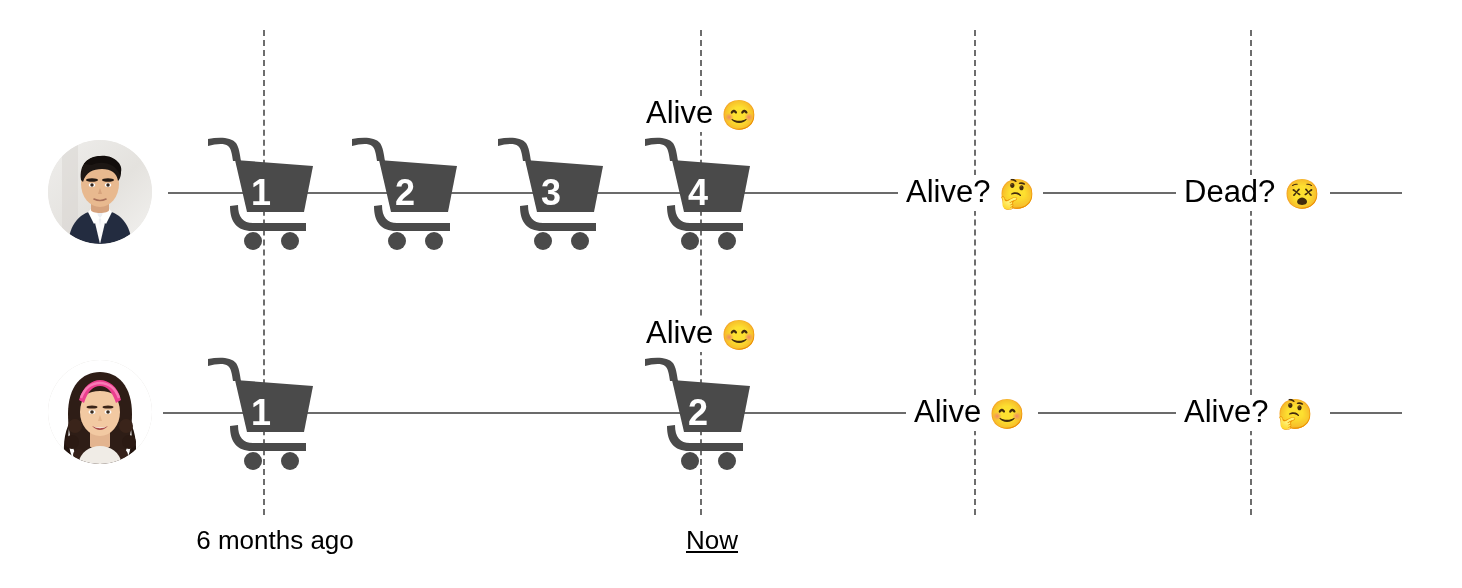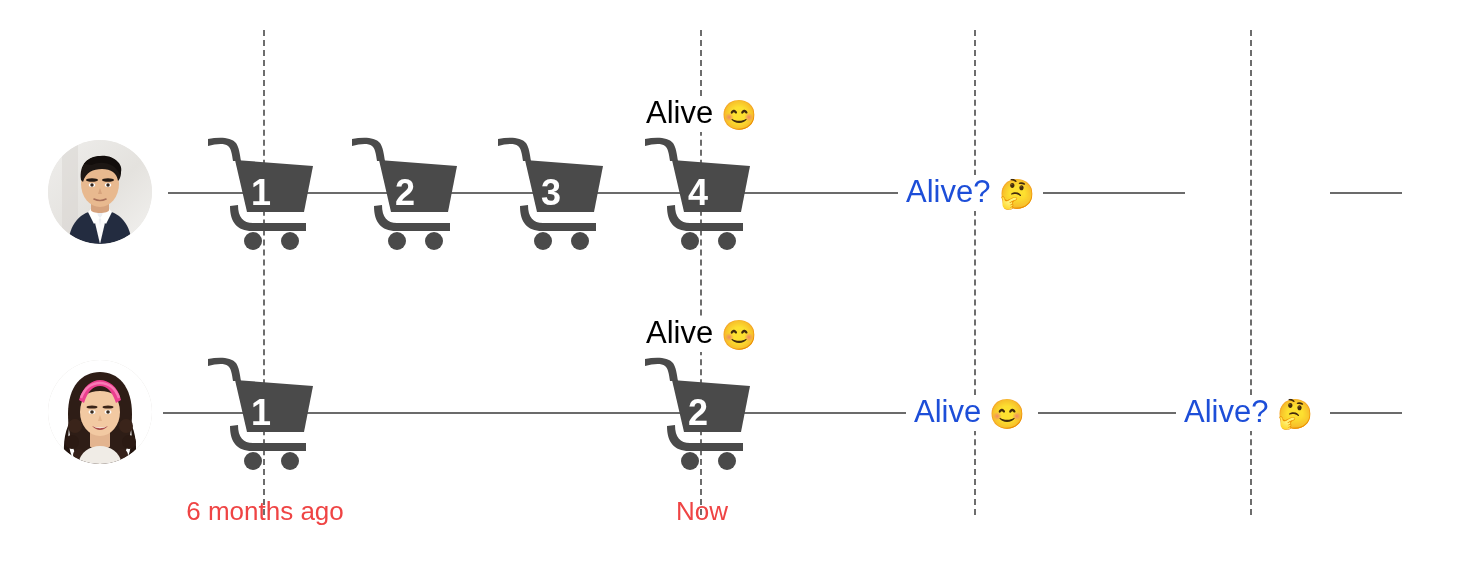--- a/index.html
+++ b/index.html
@@ -66,21 +66,21 @@
     letter-spacing: 0px;
     pointer-events: none;
   }
 
   
   .status {
     position: absolute;
     font-size: 31px;
     line-height: 34px;
     white-space: nowrap;
-    color: #1d4ed8;
+    color: #000000;
     background: #ffffff;
     padding: 0 8px;
   }
   .status .emo { font-size: 29px; vertical-align: -2px; }
 
   
   .callout {
     position: absolute;
     font-size: 31px;
     line-height: 34px;
@@ -88,26 +88,27 @@
     color: #000000;
     transform: translateX(-50%);
     background: #ffffff;
     padding: 0 6px;
   }
   .callout .emo { font-size: 29px; vertical-align: -2px; }
 
   
   .tick {
     position: absolute;
-    top: 496px;
+    top: 525px;
     font-size: 26px;
     line-height: 30px;
-    color: #ef4444;
+    color: #000000;
     white-space: nowrap;
     transform: translateX(-50%);
+    margin-left: 10px;
   }
 </style>
 </head>
 <body>
 
 <div id="canvas">
 
   <div class="vline" style="left:263px;"></div>
   <div class="vline" style="left:700px;"></div>
   <div class="vline" style="left:974px;"></div>
@@ -217,20 +218,24 @@
       </g>
     </svg>
     <div class="cart-num">4</div>
   </div>
 
   <div class="status" style="left:898px; top:175px;">
     <span>Alive?</span>
     <span class="emo">🤔</span>
   </div>
 
+  <div class="status" style="left:1176px; top:175px;">
+    <span>Dead?</span>
+    <span class="emo">😵</span>
+  </div>
 
   <div class="rail" style="left:163px; top:412px; width:745px;"></div>
   <div class="rail" style="left:1038px; top:412px; width:145px;"></div>
   <div class="rail" style="left:1330px; top:412px; width:72px;"></div>
 
   <div class="avatar" style="left:48px; top:360px;">
     <svg viewBox="0 0 104 104" xmlns="http://www.w3.org/2000/svg">
       <defs>
         <clipPath id="clipF">
             <circle cx="52" cy="52" r="52"></circle>
@@ -311,15 +316,15 @@
     <span>Alive</span>
     <span class="emo">😊</span>
   </div>
 
   <div class="status" style="left:1176px; top:395px;">
     <span>Alive?</span>
     <span class="emo">🤔</span>
   </div>
 
   <div class="tick" style="left:265px;">6 months ago</div>
-  <div class="tick" style="left:702px;">Now</div>
+  <div class="tick" style="left:702px;text-decoration:underline;">Now</div>
 
 </div>
 
 </body></html>

